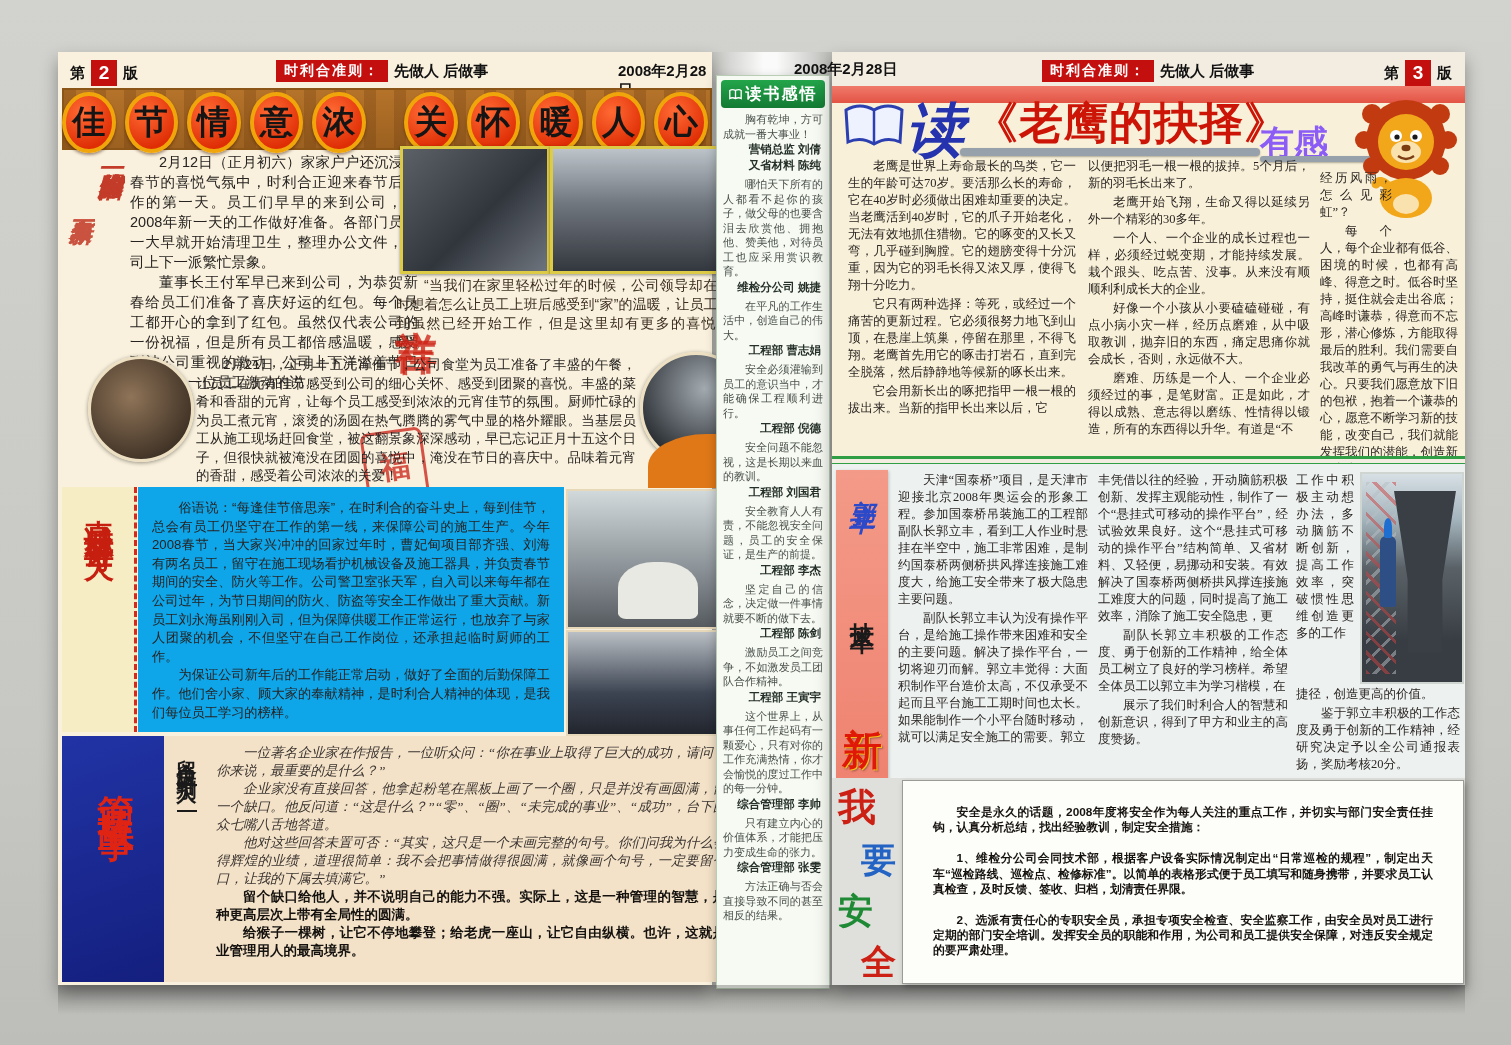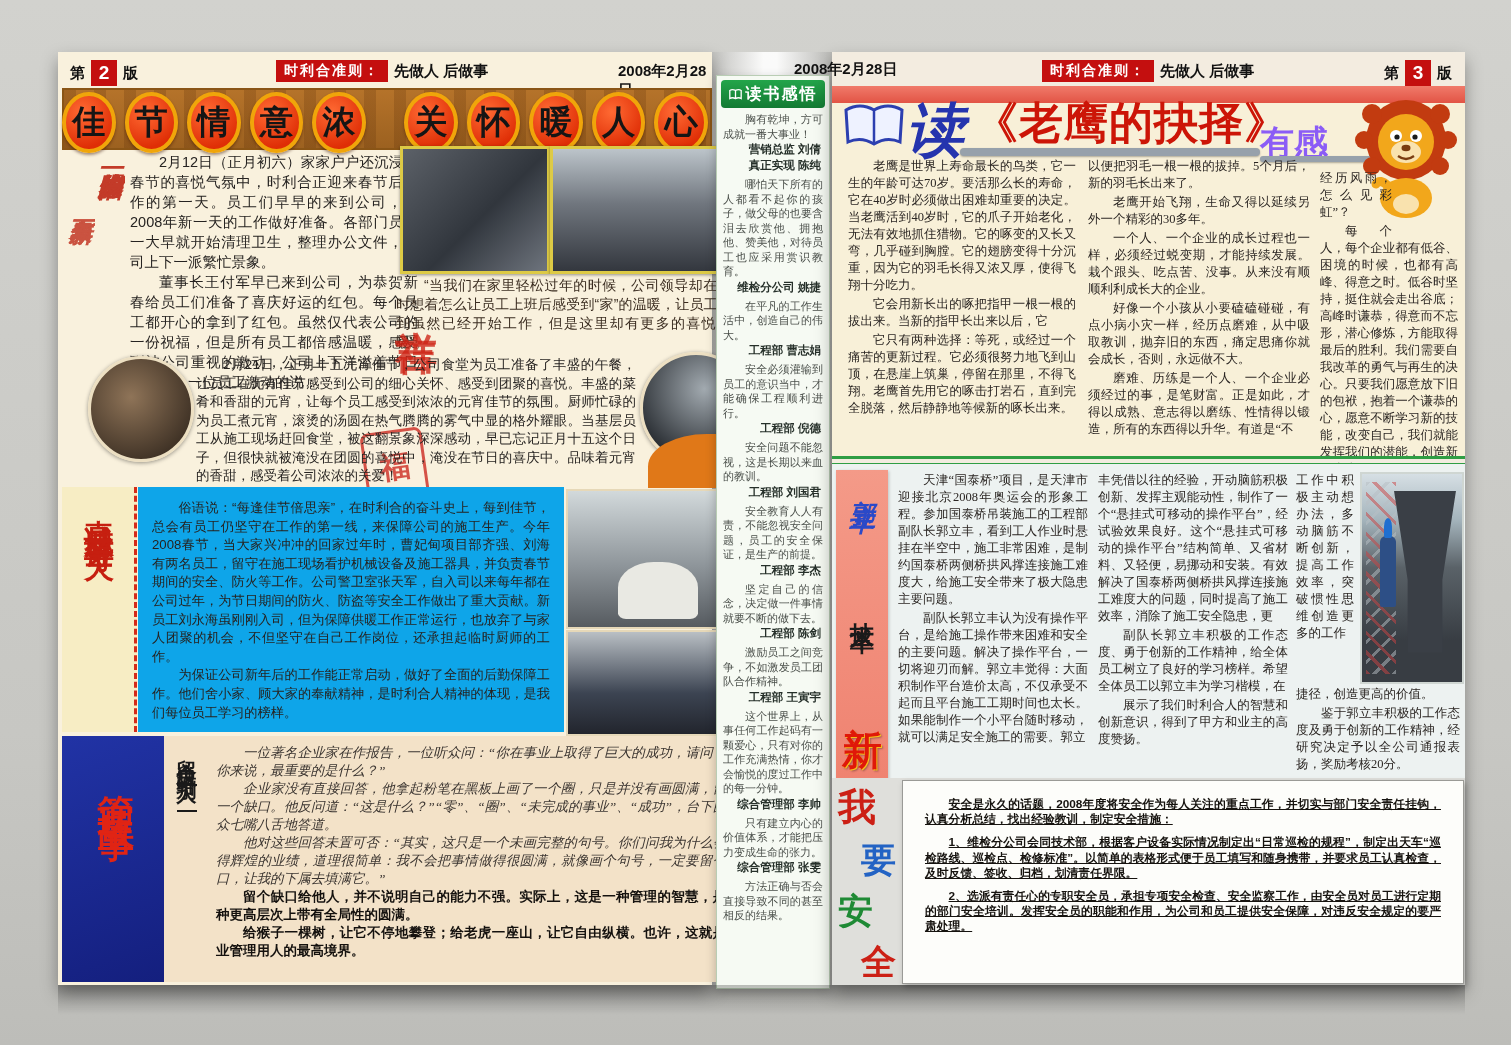--- a/index.html
+++ b/index.html
@@ -76,21 +76,21 @@
   .guo-bg{background:#edf2f1;}
   .guo-side{background:linear-gradient(180deg,#f49a88,#ef8270);box-shadow:1px 1px 3px rgba(0,0,0,.2);
             display:flex;flex-direction:column;align-items:center;justify-content:space-between;padding:10px 0;}
   .guo-name{color:#2b49c8;font-weight:bold;font-size:25px;letter-spacing:4px;font-family:"DejaVu Serif",serif;font-style:italic;}
   .guo-tech{color:#1a1a1a;font-weight:bold;font-size:24px;letter-spacing:4px;}
   .guo-new{color:#e01808;font-weight:bold;font-size:40px;font-family:"DejaVu Serif",serif;text-shadow:1px 1px 0 #f6c21a,2px 2px 2px rgba(0,0,0,.3);}
   .safety-bg{background:#dfdfdb;}
   .saf-chars{display:flex;flex-direction:column;gap:4px;width:58px;}
   .saf-chars span{font-weight:bold;font-family:"DejaVu Serif",serif;}
   .saf-panel{background:#fdfdfa;border:1px solid #9a9a96;box-shadow:2px 3px 6px rgba(0,0,0,.25);padding:8px 14px;}
-  .saf-panel p{margin:8px;text-indent:2em;font-size:11.8px;line-height:15.2px;text-align:justify;color:#16130f;font-weight:bold;text-decoration:underline;}
+  .saf-panel p{margin:16px;text-indent:2em;font-size:11.8px;line-height:15.2px;text-align:justify;color:#16130f;font-weight:bold;}
 </style>
 </head>
 <body>
 
 <div id="canvas">
 
   <div class="abs gutter" style="left:706px;top:52px;width:128px;height:933px;"></div>
 
   <div class="abs page" style="left:58px;top:52px;width:654px;height:933px;">
 
@@ -177,21 +177,21 @@
 
   <div class="abs readcol" style="left:716px;top:75px;width:112px;height:912px;">
     <div class="readhdr">
       <svg width="13" height="13" viewBox="0 0 16 16">
           <path d="M1 3 Q4 1 8 3 Q12 1 15 3 V13 Q12 11 8 13 Q4 11 1 13 Z M8 3 V13" fill="none" stroke="#fff" stroke-width="1.6"></path>
         </svg>
       <span>读书感悟</span>
     </div>
     <p class="rq">胸有乾坤，方可成就一番大事业！</p>
     <p class="ra">营销总监 刘倩</p>
-    <p class="ra">真正实现 陈纯</p>
+    <p class="ra">又省材料 陈纯</p>
     <p class="rq">哪怕天下所有的人都看不起你的孩子，做父母的也要含泪去欣赏他、拥抱他、赞美他，对待员工也应采用赏识教育。</p>
     <p class="ra">维检分公司 姚捷</p>
     <p class="rq">在平凡的工作生活中，创造自己的伟大。</p>
     <p class="ra">工程部 曹志娟</p>
     <p class="rq">安全必须灌输到员工的意识当中，才能确保工程顺利进行。</p>
     <p class="ra">工程部 倪德</p>
     <p class="rq">安全问题不能忽视，这是长期以来血的教训。</p>
     <p class="ra">工程部 刘国君</p>
     <p class="rq">安全教育人人有责，不能忽视安全问题，员工的安全保证，是生产的前提。</p>
     <p class="ra">工程部 李杰</p>
@@ -254,22 +254,22 @@
         <circle cx="65" cy="45" r="2.6" fill="#1a1a1a"></circle>
       <ellipse cx="56" cy="56" rx="4.5" ry="3.2" fill="#7a3c10"></ellipse>
       <path d="M48 64 Q56 70 64 64" fill="none" stroke="#7a3c10" stroke-width="2.2"></path>
       <ellipse cx="56" cy="106" rx="26" ry="20" fill="#f2a71b"></ellipse>
       <path d="M38 94 Q30 86 26 92" stroke="#f2a71b" stroke-width="9" fill="none" stroke-linecap="round"></path>
       <ellipse cx="56" cy="112" rx="13" ry="10" fill="#f9e2ae"></ellipse>
     </svg>
 
     <div class="abs ecol serif" style="left:16px;top:106px;width:228px;">
       <p>老鹰是世界上寿命最长的鸟类，它一生的年龄可达70岁。要活那么长的寿命，它在40岁时必须做出困难却重要的决定。当老鹰活到40岁时，它的爪子开始老化，无法有效地抓住猎物。它的啄变的又长又弯，几乎碰到胸膛。它的翅膀变得十分沉重，因为它的羽毛长得又浓又厚，使得飞翔十分吃力。</p>
+      <p>它只有两种选择：等死，或经过一个痛苦的更新过程。它必须很努力地飞到山顶，在悬崖上筑巢，停留在那里，不得飞翔。老鹰首先用它的啄击打岩石，直到完全脱落，然后静静地等候新的啄长出来。</p>
       <p>它会用新长出的啄把指甲一根一根的拔出来。当新的指甲长出来以后，它</p>
-      <p>它只有两种选择：等死，或经过一个痛苦的更新过程。它必须很努力地飞到山顶，在悬崖上筑巢，停留在那里，不得飞翔。老鹰首先用它的啄击打岩石，直到完全脱落，然后静静地等候新的啄长出来。</p>
     </div>
     <div class="abs ecol serif" style="left:256px;top:106px;width:222px;">
       <p class="noind">以便把羽毛一根一根的拔掉。5个月后，新的羽毛长出来了。</p>
       <p>老鹰开始飞翔，生命又得以延续另外一个精彩的30多年。</p>
       <p>一个人、一个企业的成长过程也一样，必须经过蜕变期，才能持续发展。栽个跟头、吃点苦、没事。从来没有顺顺利利成长大的企业。</p>
       <p>好像一个小孩从小要磕磕碰碰，有点小病小灾一样，经历点磨难，从中吸取教训，抛弃旧的东西，痛定思痛你就会成长，否则，永远做不大。</p>
       <p>磨难、历练是一个人、一个企业必须经过的事，是笔财富。正是如此，才得以成熟、意志得以磨练、性情得以锻造，所有的东西得以升华。有道是“不</p>
     </div>
     <div class="abs ecol serif" style="left:488px;top:118px;width:138px;">
       <div style="float:right;width:66px;height:56px;"></div>

